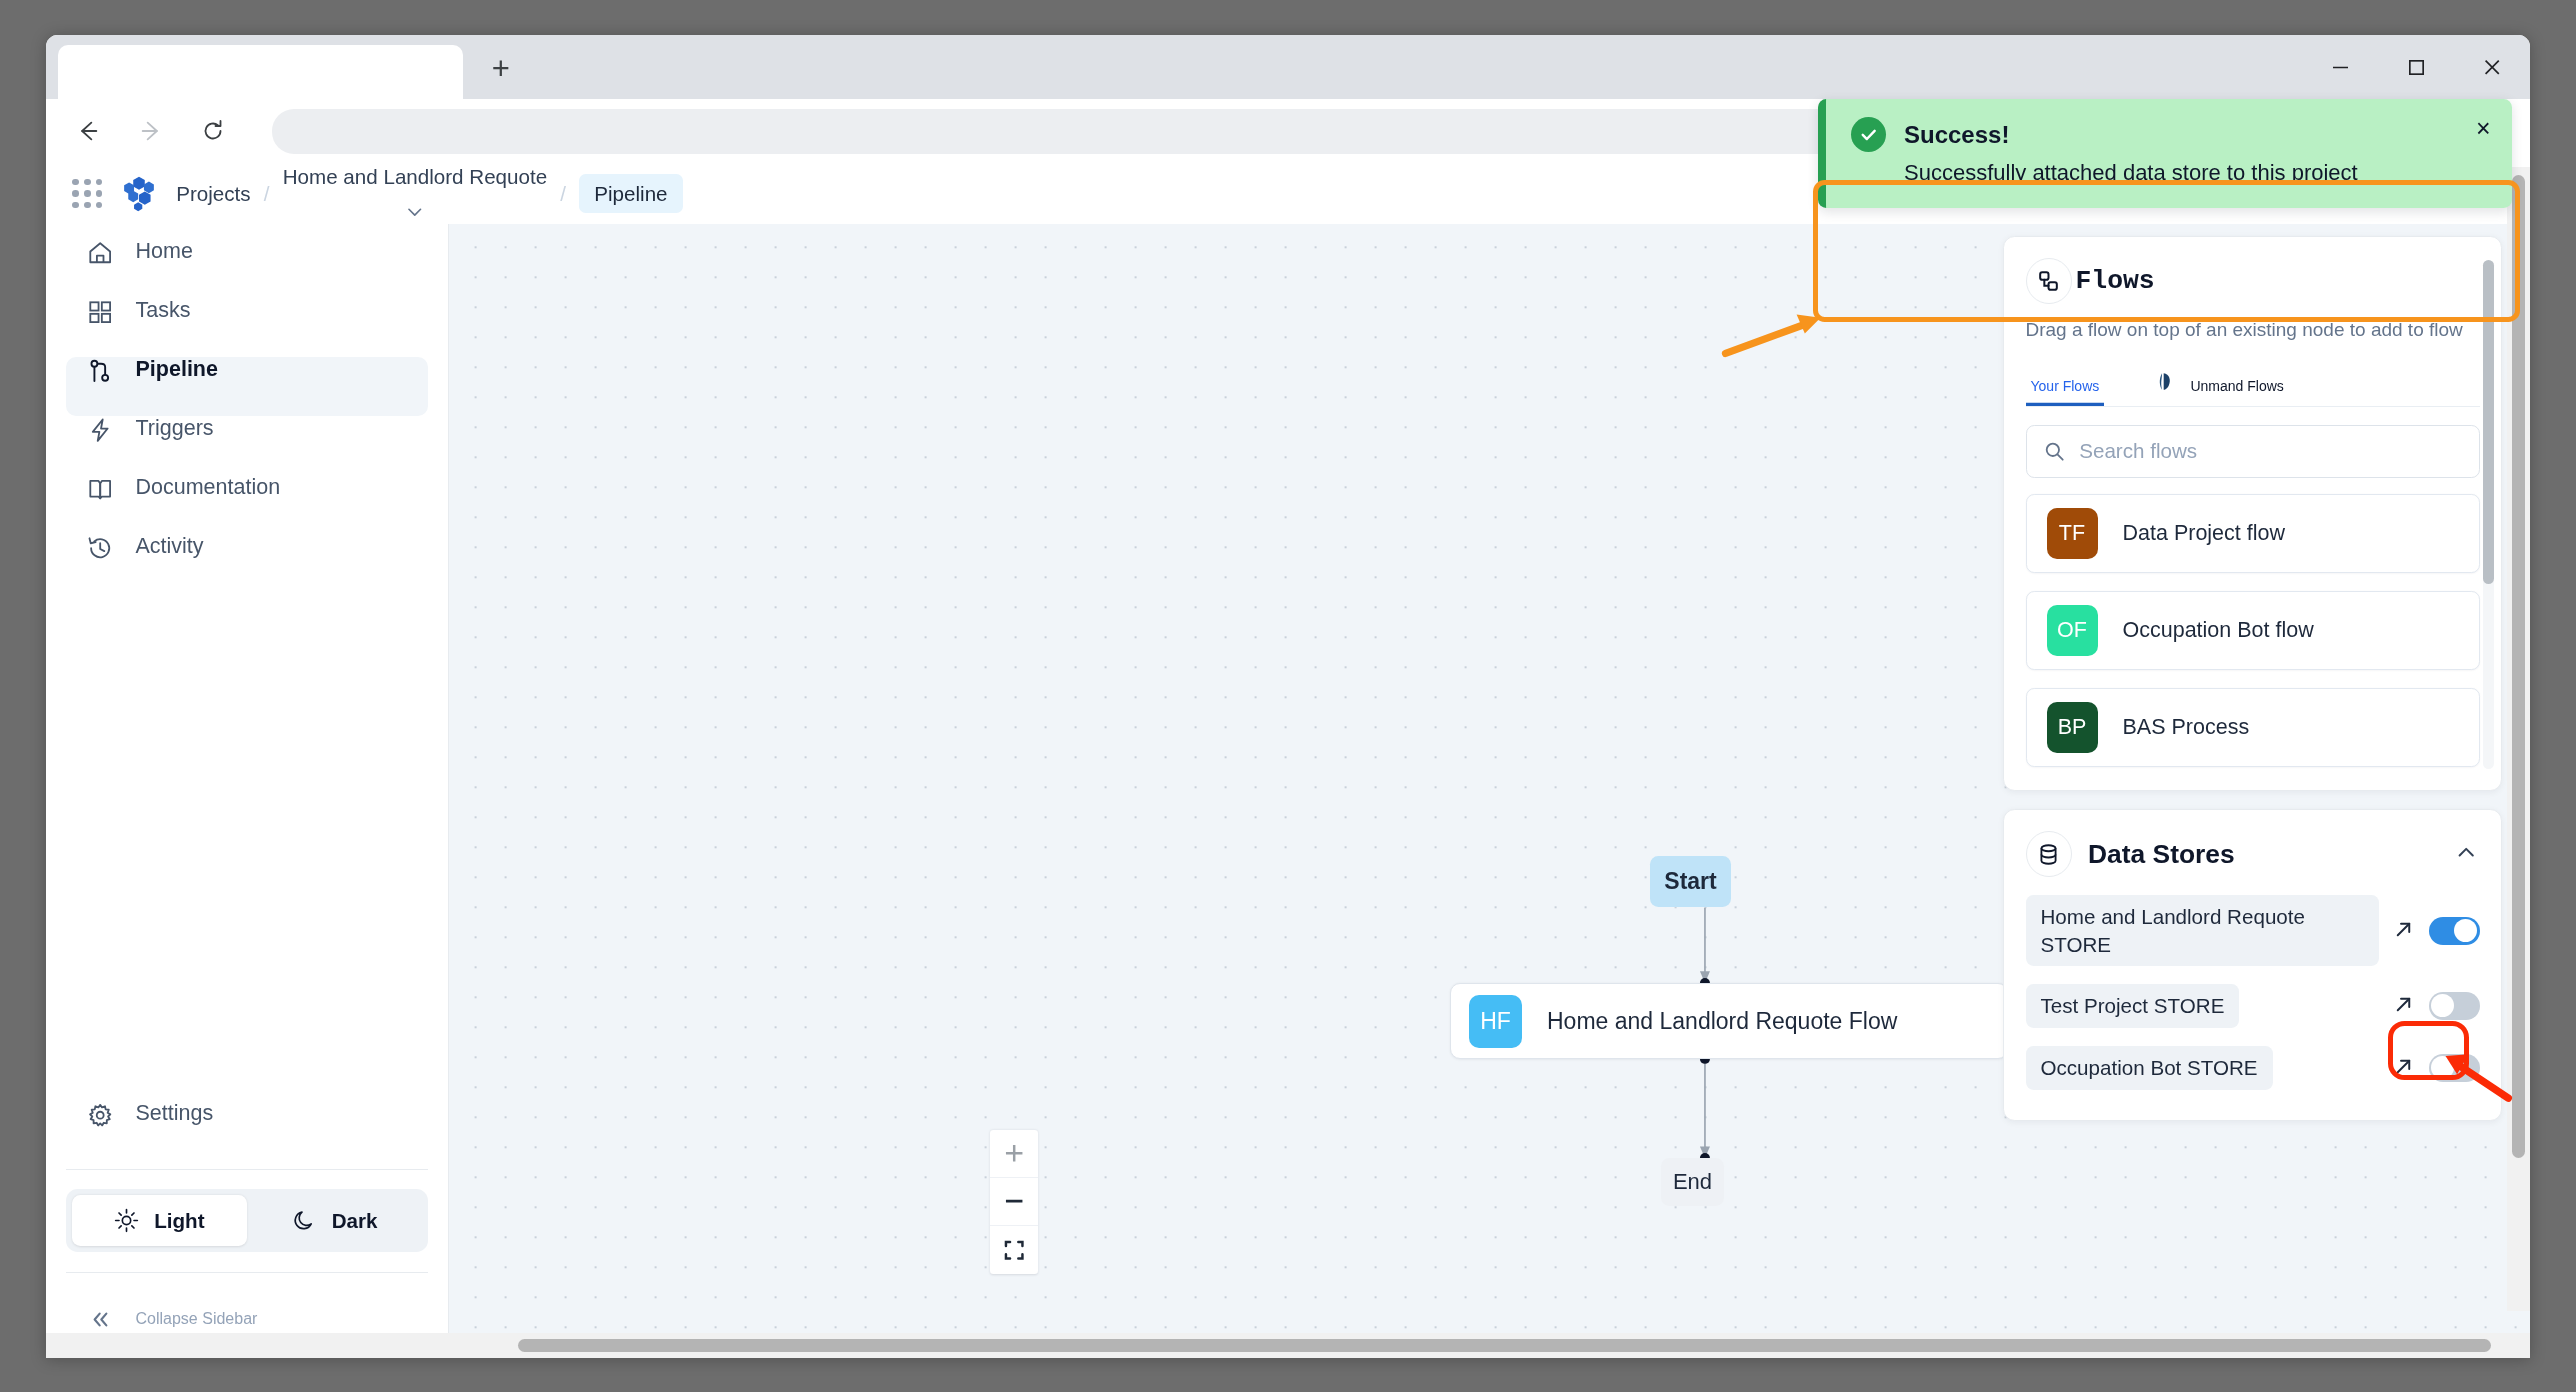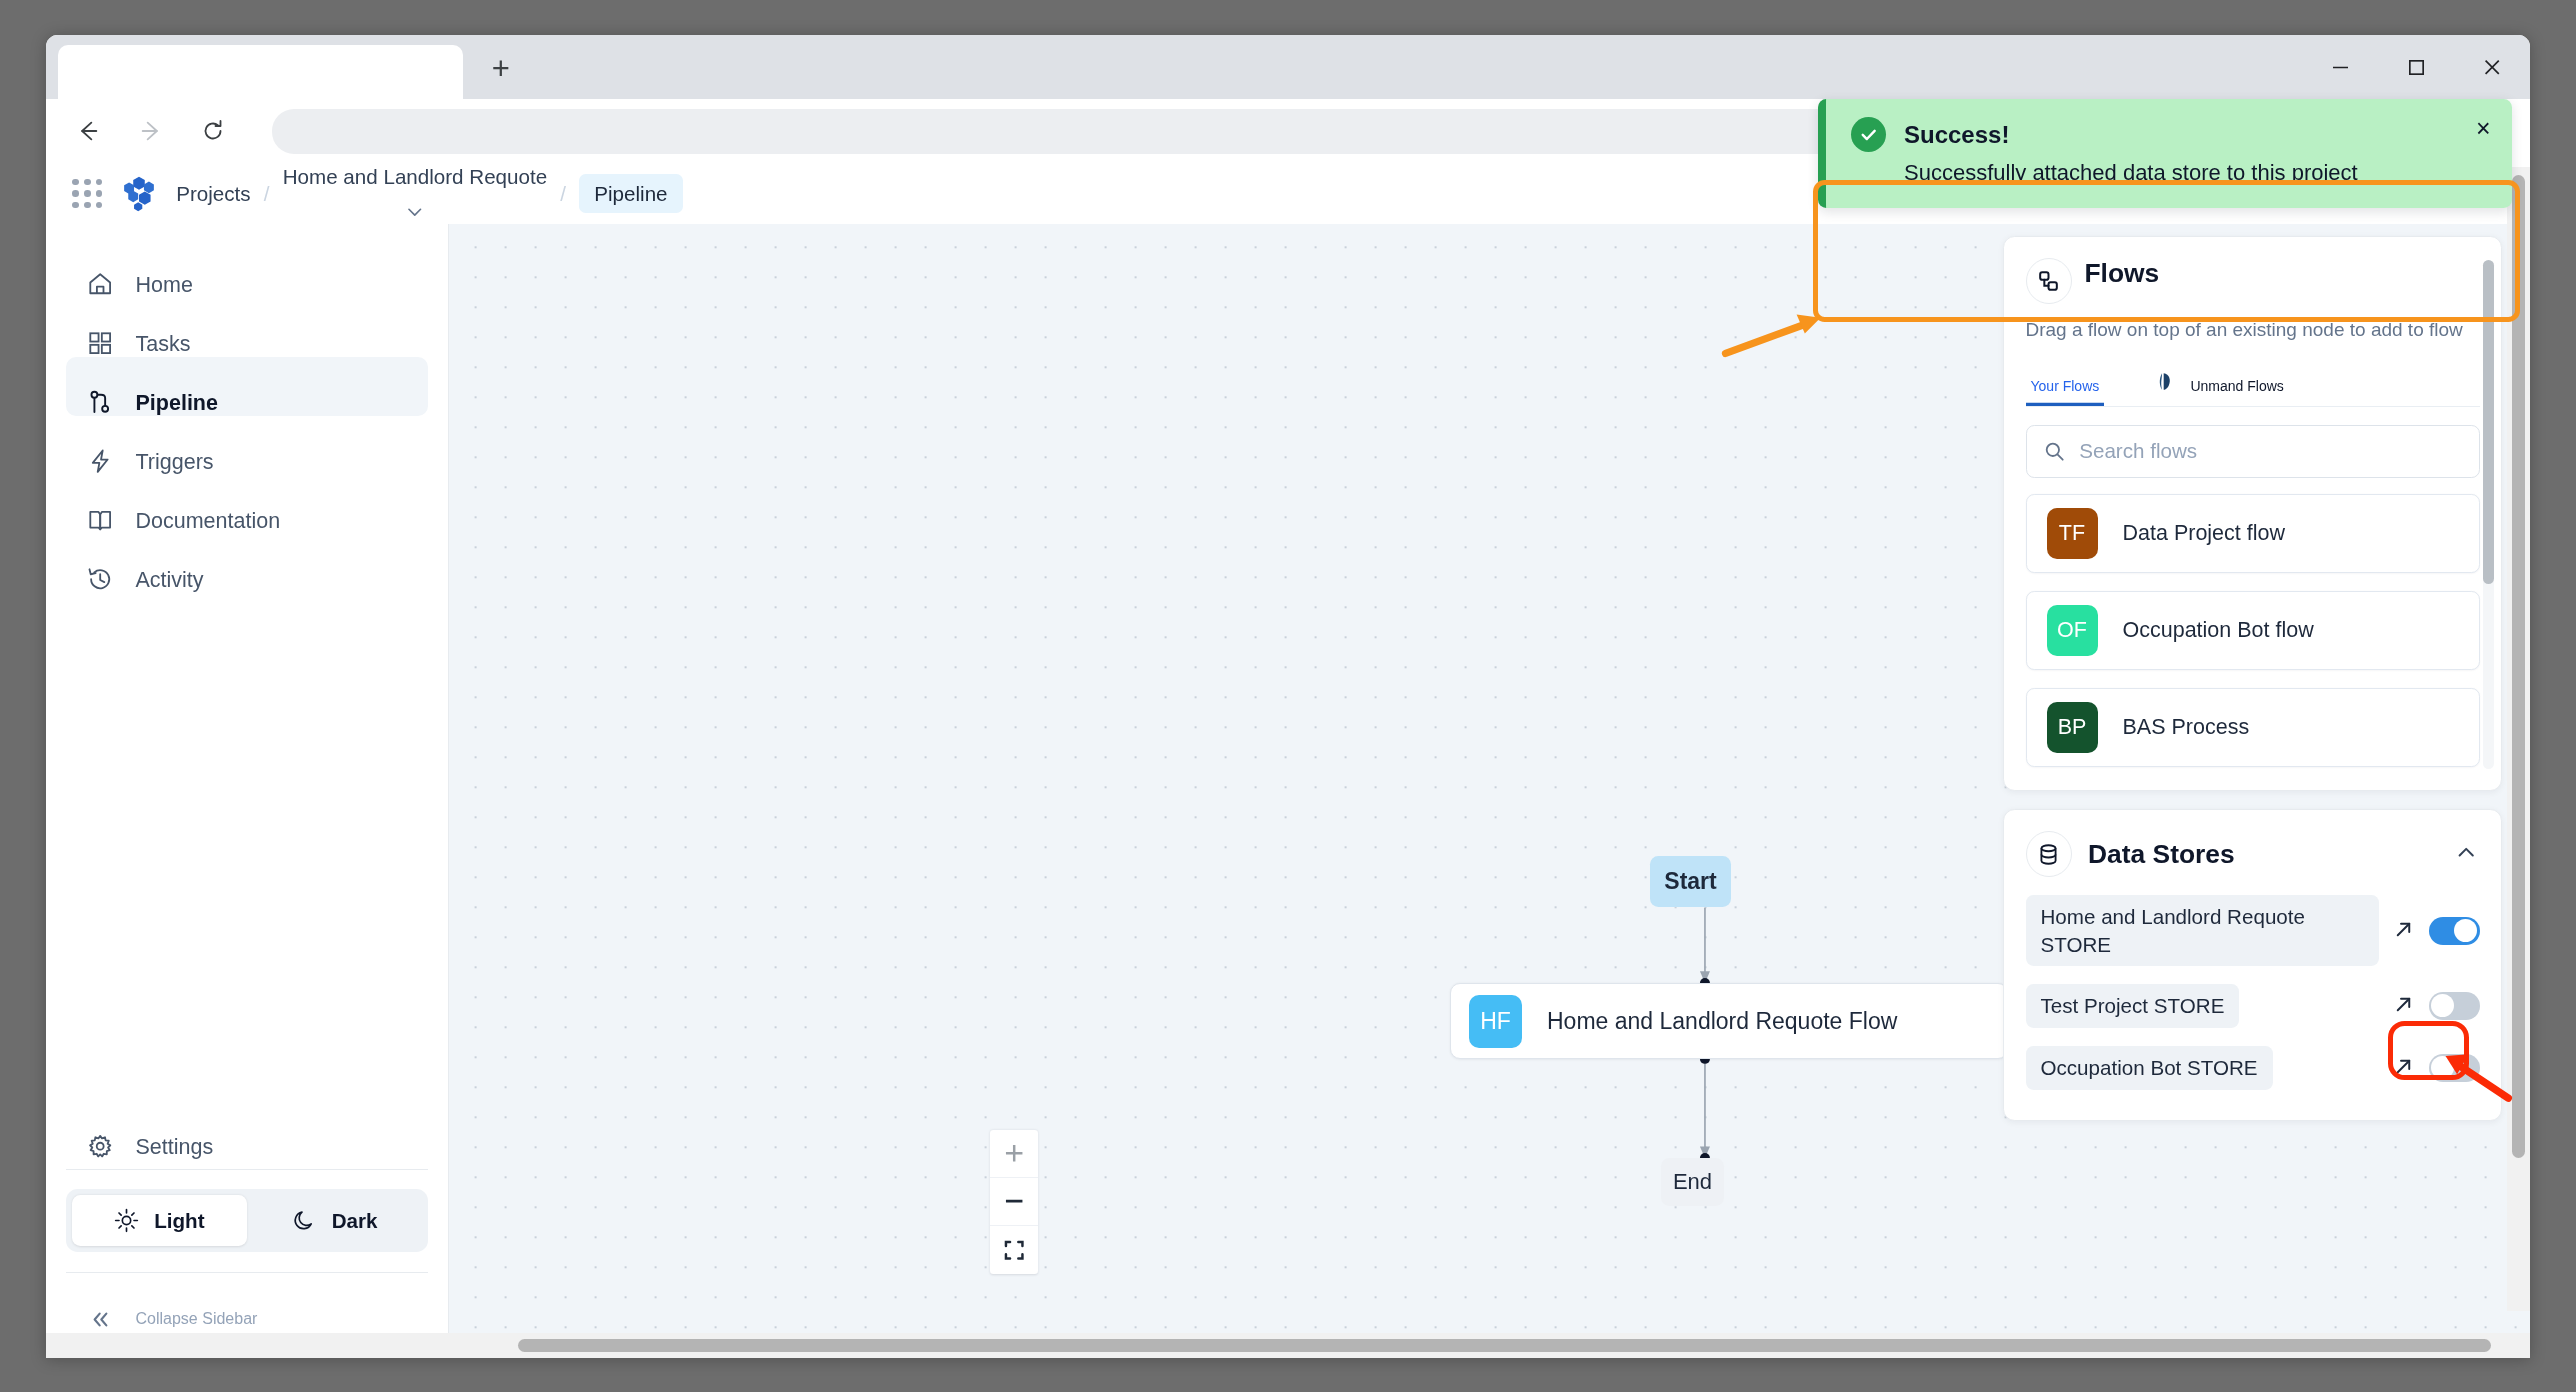--- a/index.html
+++ b/index.html
@@ -133,21 +133,21 @@
   
   .sidebar {
     width: 403px;
     background: #ffffff;
     border-right: 0.8px solid #e7ebef;
     display: flex; flex-direction: column;
     padding: 15px 20px 0 20px;
     flex-shrink: 0;
   }
   .nav-item {
-    display: flex; align-items: flex-end;
+    display: flex; align-items: flex-start;
     gap: 21.5px;
     height: 59px;
     padding: 0 20px;
     border-radius: 10px;
     color: #475569;
     font-size: 21.5px;
   }
   .nav-item.active { background: #f1f5f9; color: #0f172a; font-weight: bold; }
   .nav-icon { width: 28px; height: 28px; flex-shrink: 0; display:flex; align-items:center; justify-content:center;}
   .sidebar-spacer { flex: 1; }
@@ -249,21 +249,21 @@
     display: flex; flex-direction: column;
     gap: 18px;
   }
   .panel {
     background: #ffffff;
     border: 0.8px solid #e7ebef;
     border-radius: 11.6px;
     box-shadow: 0 1.7px 6.6px rgba(15,23,42,.05);
   }
   .panel-flows { height: 555px; position: relative; overflow: hidden; padding: 21.5px 21.5px 0 21.5px; }
-  .panel-head { display: flex; gap: 13px; }
+  .panel-head { display: flex; align-items: center; gap: 4px; font-family: Liberation Mono, monospace; }
   .round-icon {
     width: 46px; height: 46px;
     border-radius: 50%;
     border: 0.8px solid #e7ebef;
     display: flex; align-items: center; justify-content: center;
   }
   .panel-title { font-size: 26.4px; font-weight: bold; color: #0f172a; }
   .panel-sub { margin-top: 13.2px; font-size: 19px; color: #64748b; line-height: 1.35; }
   .tabs-row { display: flex; margin-top: 18px; border-bottom: 1.7px solid #e9eef3; }
   .tab-item {

